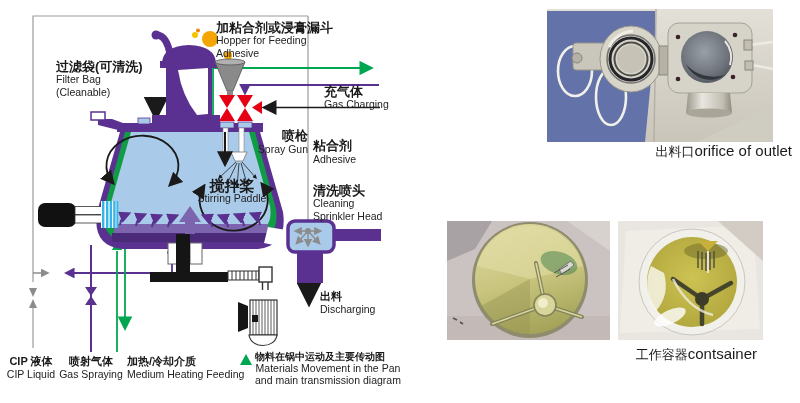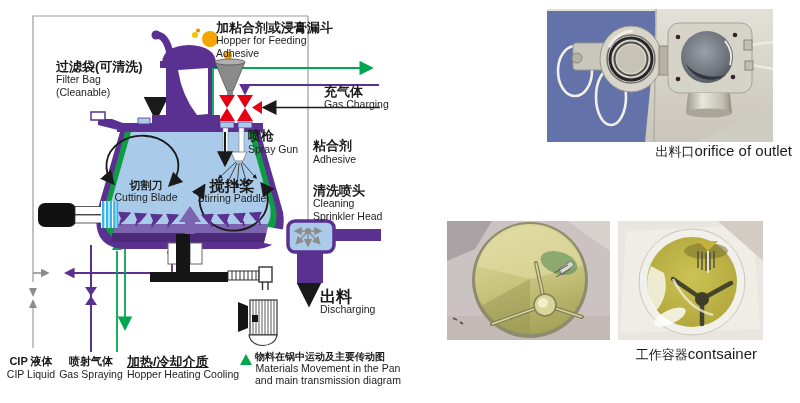--- a/index.html
+++ b/index.html
@@ -3,21 +3,21 @@
 <meta charset="utf-8">
 <style>
   html,body{margin:0;padding:0;background:#fff;}
   body{width:800px;height:403px;overflow:hidden;position:relative;
        font-family:"Liberation Sans","DejaVu Sans",sans-serif;color:#1a1a1a;}
   .stage{position:absolute;left:0;top:0;width:800px;height:403px;}
   .lbl{position:absolute;line-height:13px;font-size:11px;white-space:nowrap;}
   .lbl .zh{font-weight:bold;font-size:13px;display:block;}
   .lbl .en{display:block;font-size:10.5px;color:#222;}
   .ctr{text-align:center;}
-  .rgt{text-align:left;}
+  .rgt{text-align:right;}
   .bigcap .zh{font-size:10px;}
   .bigcap .en{font-size:10.5px;line-height:11.5px;text-align:center;}
   .photocap{position:absolute;text-align:right;white-space:nowrap;}
   .photocap .zh{font-size:13px;}
   .photocap .en{font-size:15px;}
   .photo{position:absolute;overflow:hidden;}
   svg{display:block;}
 </style>
 </head>
 <body>
@@ -270,43 +270,39 @@
   </div>
   <div class="lbl rgt" style="left:248px;top:130px;width:60px;line-height:12.5px;">
     <span class="zh">喷枪</span>
     <span class="en">Spray Gun</span>
   </div>
   <div class="lbl" style="left:313px;top:184px;">
     <span class="zh">清洗喷头</span>
     <span class="en">Cleaning</span>
     <span class="en">Sprinkler Head</span>
   </div>
-  <div class="lbl ctr" style="left:105px;top:179px;width:82px;line-height:12px;">
-    <span class="zh" style="font-size:11px;">切割刀</span>
-    <span class="en">Cutting Blade</span>
-  </div>
   <div class="lbl ctr" style="left:191px;top:180px;width:82px;line-height:12px;">
     <span class="zh" style="font-size:15px;">搅拌桨</span>
     <span class="en">Stirring Paddle</span>
   </div>
   <div class="lbl" style="left:320px;top:290px;">
-    <span class="zh" style="font-size:16px;">出料</span>
+    <span class="zh" style="font-size:11px;">出料</span>
     <span class="en">Discharging</span>
   </div>
   <div class="lbl ctr" style="left:0px;top:355px;width:62px;">
     <span class="zh" style="font-size:11px;">CIP 液体</span>
     <span class="en">CIP Liquid</span>
   </div>
   <div class="lbl ctr" style="left:55px;top:355px;width:72px;">
     <span class="zh" style="font-size:11px;">喷射气体</span>
     <span class="en">Gas Spraying</span>
   </div>
   <div class="lbl" style="left:127px;top:355px;">
-    <span class="zh" style="font-size:13px;text-decoration:underline;">加热/冷却介质</span>
-    <span class="en">Hopper Heating Cooling</span>
+    <span class="zh" style="font-size:11px;">加热/冷却介质</span>
+    <span class="en">Medium Heating Feeding</span>
   </div>
   <div class="lbl bigcap" style="left:255px;top:350px;">
     <span class="zh">物料在锅中运动及主要传动图</span>
     <span class="en">Materials Movement in the Pan</span>
     <span class="en">and main transmission diagram</span>
   </div>
 
   <div class="photo" style="left:547px;top:9px;width:226px;height:133px;">
     <svg width="226" height="133" viewBox="0 0 226 133">
       <defs>

